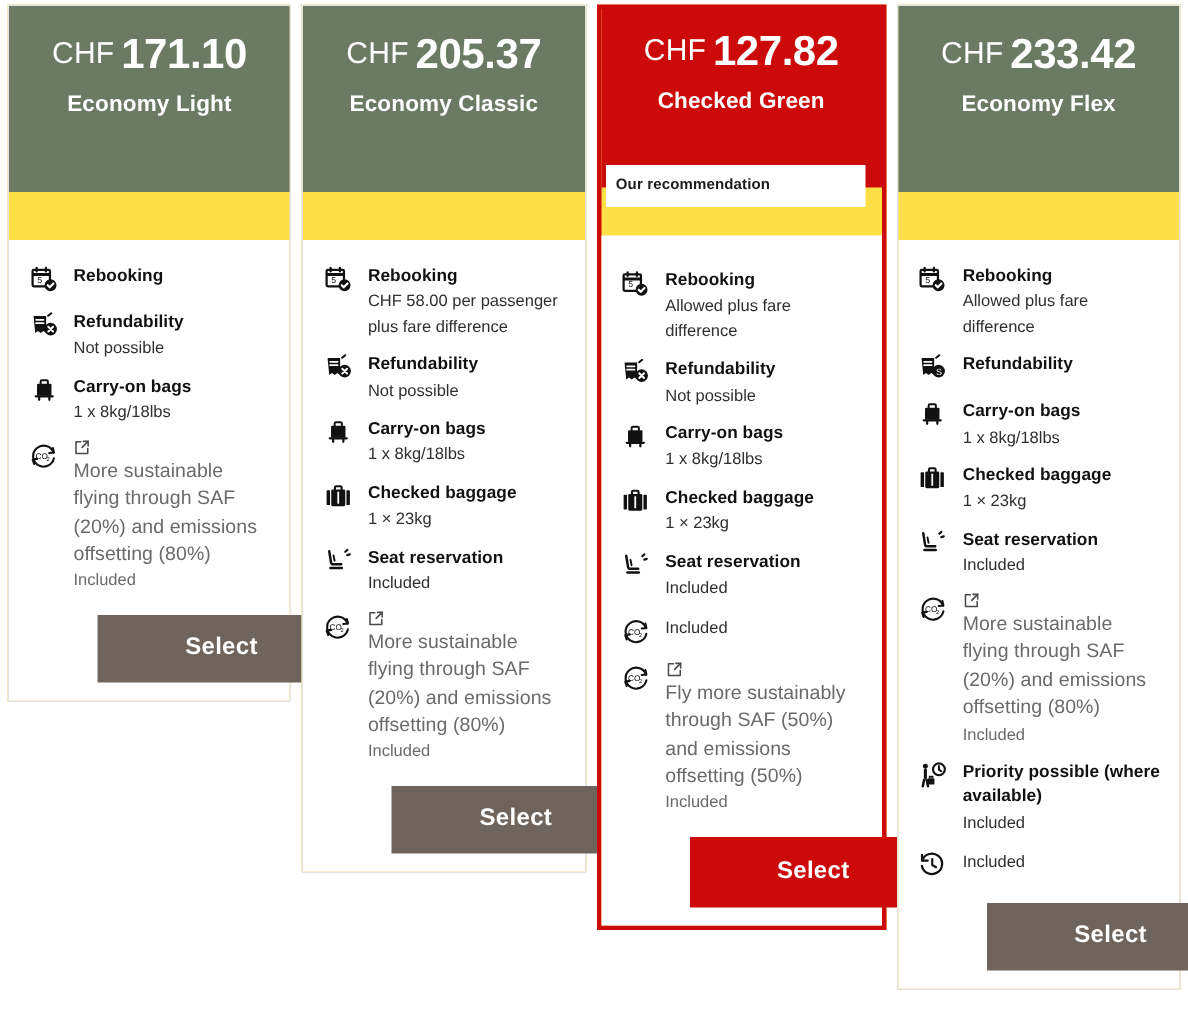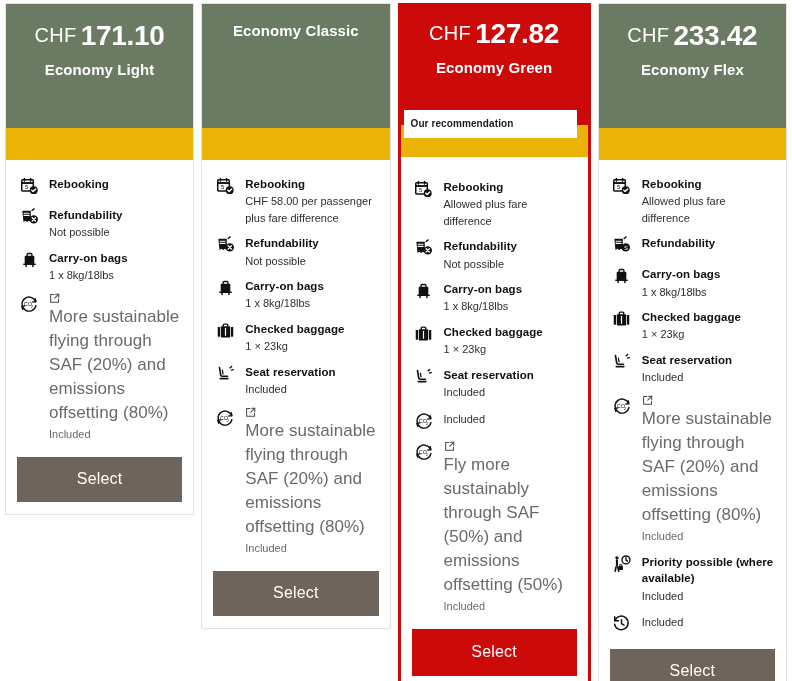--- a/index.html
+++ b/index.html
@@ -13,21 +13,21 @@
   #fare-grid {
     display: flex;
     width: 792px;
     height: 681px;
     padding: 3px 5px 9px 5px;
     gap: 7px;
     align-items: flex-start;
   }
   .fare-card {
     flex: 1 1 0;
-    background: #eab308;
+    background: #fde047;
     border: 1px solid #e2e2e2;
     display: flex;
     flex-direction: column;
     position: relative;
   }
   .fare-card.recommended {
     border: 3px solid #cc0a0a;
   }
 
   
@@ -126,46 +126,47 @@
     letter-spacing: .05px;
   }
   .feat-value {
     font-size: 11px;
     font-weight: 400;
     color: #2f2f2f;
     line-height: 1.5;
     margin-top: 1px;
   }
   .feature.muted .feat-title,
-  .feature.muted .feat-value { color: #6a6a6a; font-weight: 400; font-size: 17px; }
+  .feature.muted .feat-value { color: #6a6a6a; font-weight: 400; font-size: 13px; }
   .feature.muted .feat-value { font-size: 11px; }
   .ext-link-icon {
     display: block;
     margin-bottom: 1px;
     color: #4a4a4a;
   }
 
   
   .card-footer {
     padding: 10px 11px 12px 11px;
     background: #ffffff;
   }
   .select-button {
     display: block;
     width: 100%;
     border: 0;
     background: #6e645c;
     color: #ffffff;
     font-family: "Liberation Sans", sans-serif;
     font-size: 16px;
-    font-weight: 400;
+    font-weight: 700;
     letter-spacing: .2px;
     padding: 13px 0 14px 0;
     cursor: pointer;
     text-align: center;
+    margin-left: 48px;
   }
   .fare-card.recommended .select-button {
     background: #cc0a0a;
     padding: 14px 0 15px 0;
   }
 </style>
 </head>
 <body>
 
 <div id="fare-grid">
@@ -235,20 +236,21 @@
     <path d="M14.2 1.8L8.4 7.6"></path>
   </svg></span><div class="feat-title">More sustainable flying through SAF (20%) and emissions offsetting (80%)</div><div class="feat-value">Included</div></div>
         </div>
       </div>
       <div class="card-footer">
         <button class="select-button">Select</button>
       </div>
     </div>
     <div class="fare-card">
       <div class="card-header">
+        <div class="price-line"><span class="currency">CHF</span> <span class="amount">205.37</span></div>
         <div class="fare-name">Economy Classic</div>
       </div>
       <div class="card-body">
         <div class="feature">
           <div class="feat-icon">
             <svg width="19" height="19" viewBox="0 0 24 24" fill="none" stroke="currentColor" stroke-width="1.9">
       <rect x="2.2" y="3.6" width="14.6" height="14" rx="1.1"></rect>
       <path d="M2.2 7.6h14.6" stroke-width="2.4"></path>
       <path d="M5.6 2v3M13.4 2v3" stroke-linecap="round"></path>
       <text x="6.2" y="14.6" font-size="7.4" font-family="Liberation Sans, sans-serif" fill="currentColor" stroke="none">5</text>
@@ -336,21 +338,21 @@
   </svg></span><div class="feat-title">More sustainable flying through SAF (20%) and emissions offsetting (80%)</div><div class="feat-value">Included</div></div>
         </div>
       </div>
       <div class="card-footer">
         <button class="select-button">Select</button>
       </div>
     </div>
     <div class="fare-card recommended">
       <div class="card-header">
         <div class="price-line"><span class="currency">CHF</span> <span class="amount">127.82</span></div>
-        <div class="fare-name">Economy Green</div>
+        <div class="fare-name">Checked Green</div>
       </div>
       <div class="reco-badge-wrap">
         <div class="reco-badge">Our recommendation</div>
       </div>
       <div class="card-body">
         <div class="feature">
           <div class="feat-icon">
             <svg width="19" height="19" viewBox="0 0 24 24" fill="none" stroke="currentColor" stroke-width="1.9">
       <rect x="2.2" y="3.6" width="14.6" height="14" rx="1.1"></rect>
       <path d="M2.2 7.6h14.6" stroke-width="2.4"></path>

